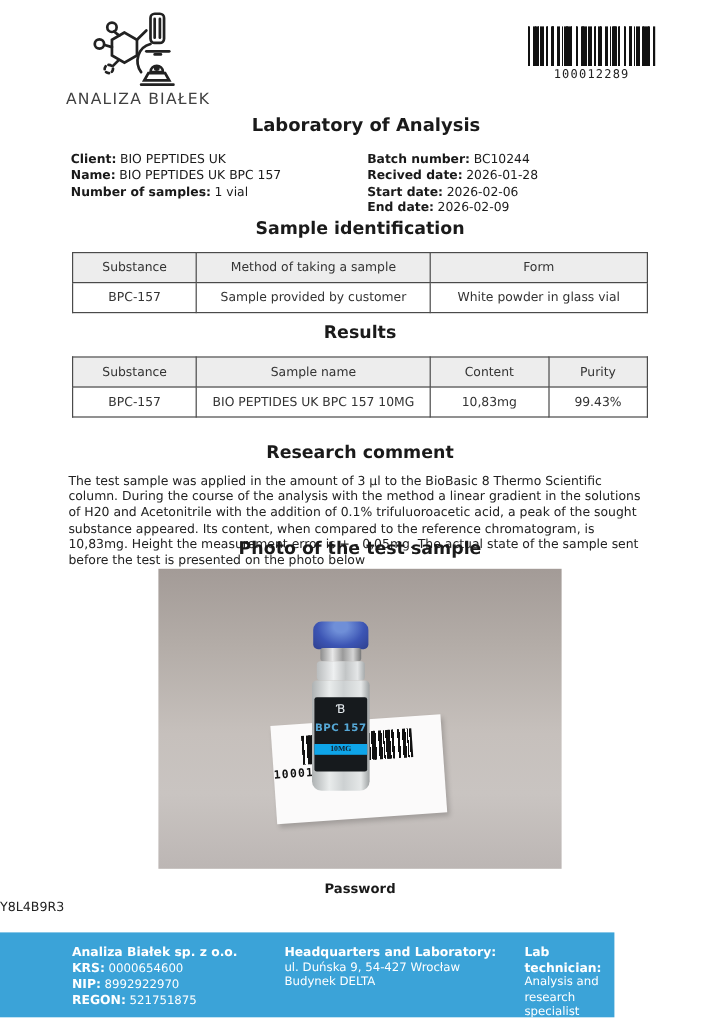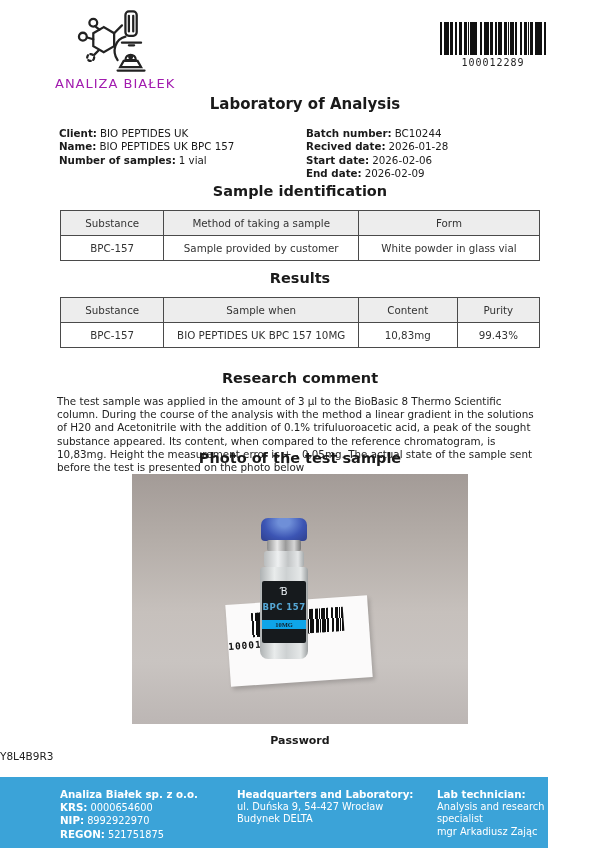--- a/index.html
+++ b/index.html
@@ -4,21 +4,21 @@
 <style>
   html,body{margin:0;padding:0;}
   body{
     width:600px;height:848px;position:relative;background:#ffffff;
     font-family:"DejaVu Sans","Liberation Sans",sans-serif;color:#1a1a1a;
     overflow:hidden;
   }
   
   .logo-wrap{position:absolute;left:55px;top:8px;width:120px;text-align:center;}
   .logo-icon{display:block;margin:0 auto;}
-  .brand-name{font-size:13px;letter-spacing:1px;color:#a21caf;margin-top:2px;white-space:nowrap;}
+  .brand-name{font-size:13px;letter-spacing:1px;color:#404040;margin-top:2px;white-space:nowrap;}
   .barcode-wrap{position:absolute;left:438px;top:22px;width:110px;text-align:center;}
   .barcode{
     height:33px;width:106px;margin:0 auto;background-color:#fff;
     background-image:
       repeating-linear-gradient(90deg,#111 0 2px,transparent 2px 5px),
       repeating-linear-gradient(90deg,#111 0 1px,transparent 1px 4px),
       repeating-linear-gradient(90deg,transparent 0 6px,#111 6px 9px,transparent 9px 13px);
   }
   .barcode-num{font-family:"DejaVu Sans Mono","Liberation Mono",monospace;font-size:10px;color:#222;margin-top:2px;letter-spacing:1px;}
   .doc-title{position:absolute;left:5px;top:95px;width:100%;text-align:center;font-size:15px;font-weight:bold;}
@@ -68,21 +68,21 @@
     position:absolute;left:2px;top:14px;width:44px;height:62px;background:#161a1d;
     color:#cfd6da;text-align:center;border-radius:2px;
   }
   .vial-label .lbl-logo{font-size:10px;line-height:12px;margin-top:5px;color:#e8eef2;}
   .vial-label .lbl-name{font-size:8.5px;font-weight:bold;color:#56a8d6;letter-spacing:0.5px;margin-top:4px;}
   .vial-label .lbl-band{margin-top:8px;background:#0ea5e9;color:#12222e;font-size:6.5px;font-weight:bold;line-height:9px;font-family:Liberation Serif, serif;}
   
   .password-label{position:absolute;top:734px;left:0;width:100%;text-align:center;font-size:11px;font-weight:bold;}
   .password-value{position:absolute;top:750px;left:0;width:100%;font-size:10.5px;color:#222;}
   
-  .footer{position:absolute;left:0;top:777px;width:512px;height:71px;color:#ffffff;padding-left:36px;}
+  .footer{position:absolute;left:0;top:777px;width:512px;height:71px;color:#ffffff;}
   .footer .col{position:absolute;top:11px;font-size:9.8px;line-height:12.6px;}
   .footer .col b{display:block;font-size:10.3px;}
   .footer .col .row b{display:inline;margin-right:3px;}
   .col-company{left:60px;}
   .col-hq{left:237px;}
   .col-tech{left:437px;}
 </style>
 </head>
 <body>
 
@@ -162,21 +162,21 @@
 <table class="datatable" id="table-results">
   <colgroup>
       <col style="width:21.6%">
       <col style="width:40.6%">
       <col style="width:20.6%">
       <col style="width:17.2%">
     </colgroup>
   <tbody>
       <tr>
     <th>Substance</th>
-    <th>Sample when</th>
+    <th>Sample name</th>
     <th>Content</th>
     <th>Purity</th>
   </tr>
   <tr>
     <td>BPC-157</td>
     <td>BIO PEPTIDES UK BPC 157 10MG</td>
     <td>10,83mg</td>
     <td>99.43%</td>
   </tr>
 </tbody>

